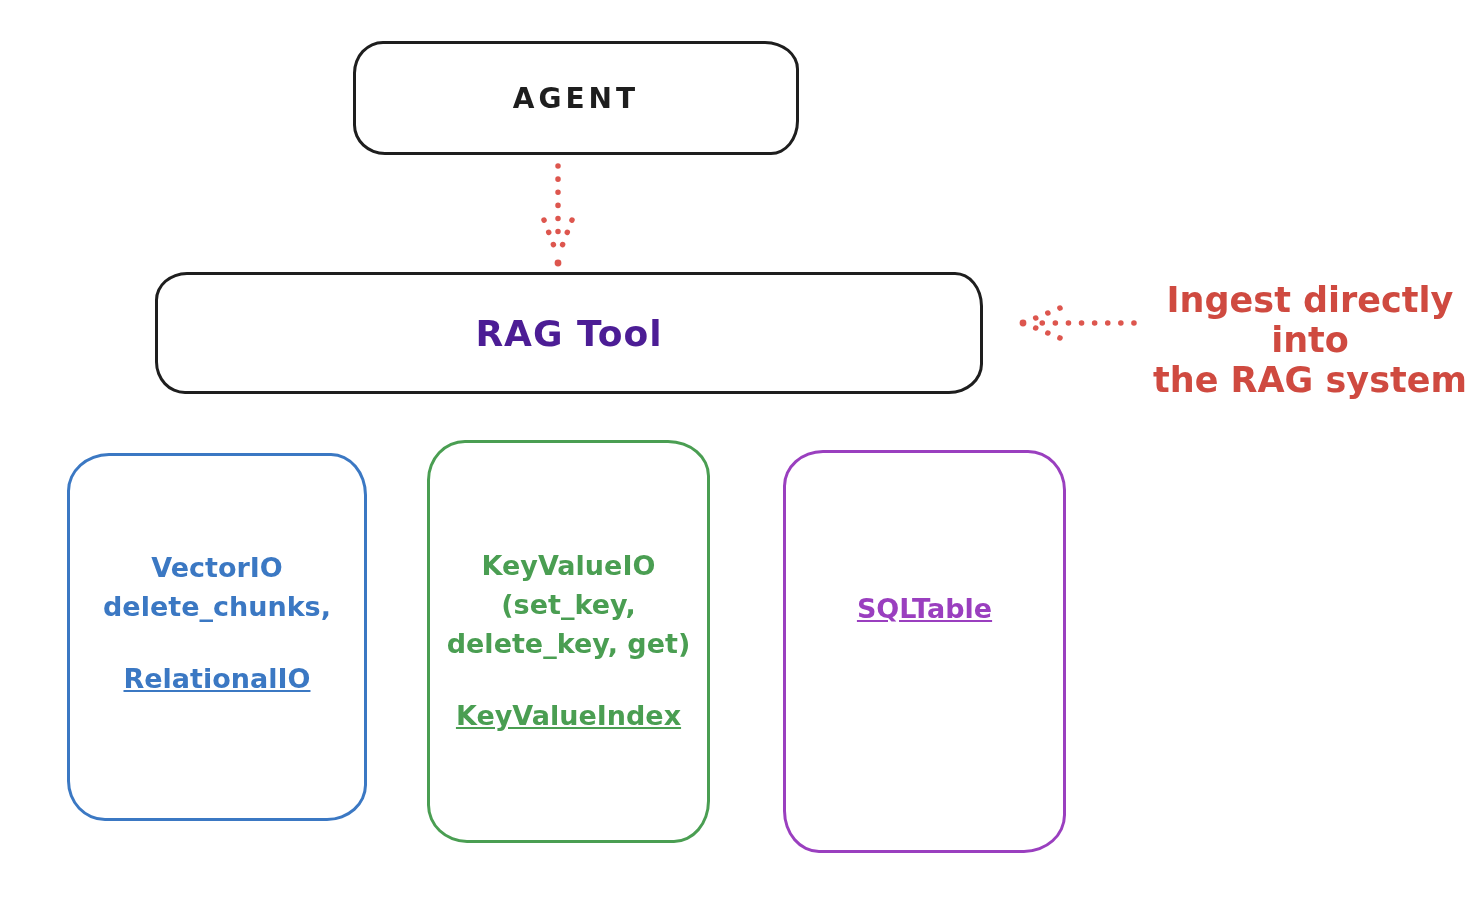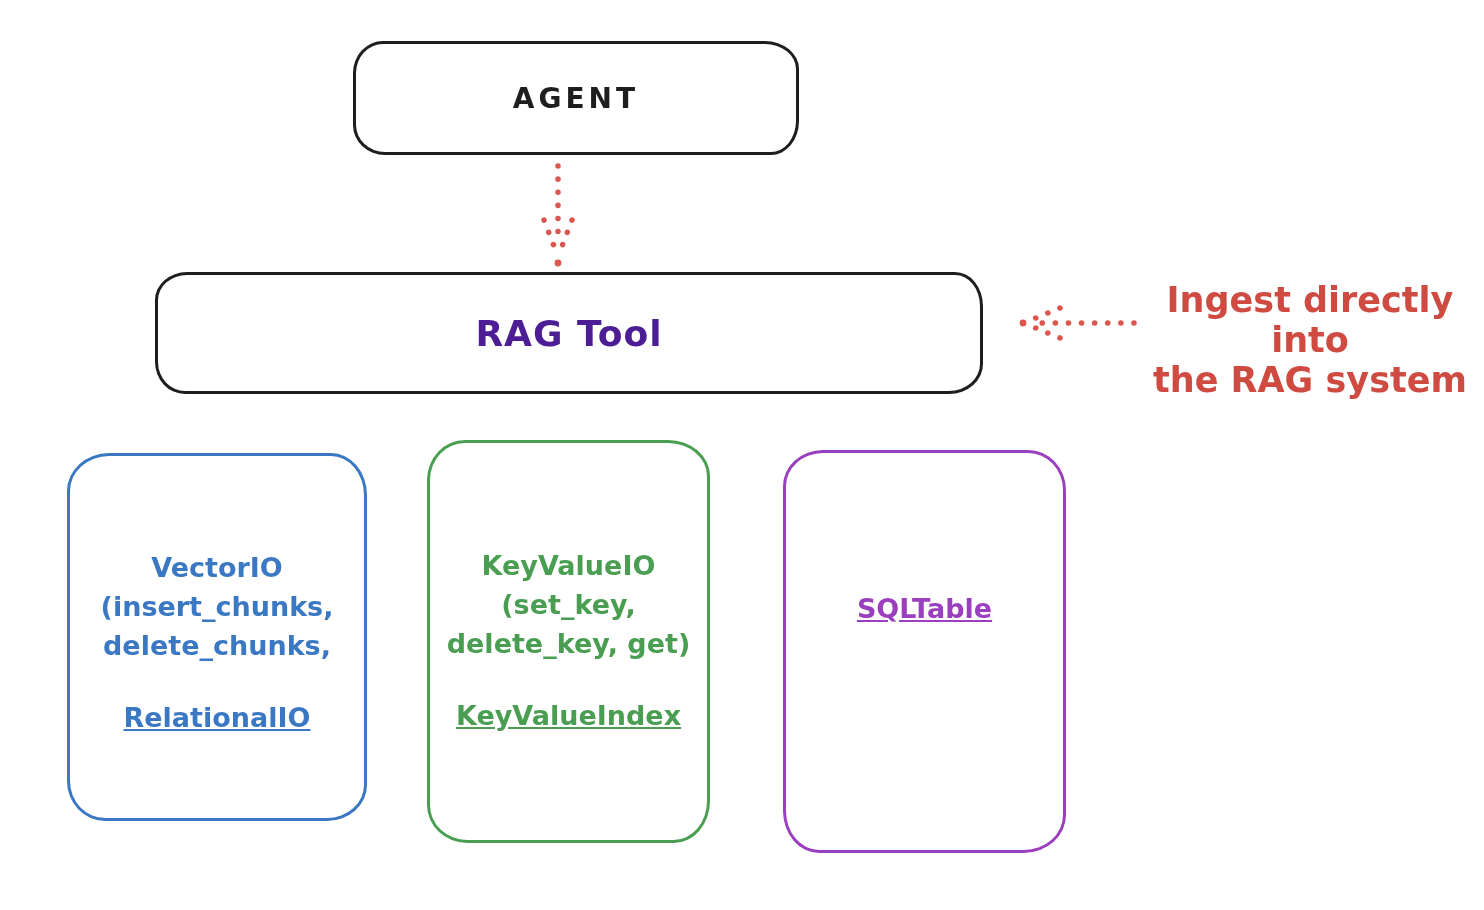--- a/index.html
+++ b/index.html
@@ -138,21 +138,20 @@
   </div>
 
   <div class="annotation">
     <div>Ingest directly into</div>
     <div>the RAG system</div>
   </div>
 
   <div class="storage-box box-vector">
     <div class="box-text">
       <div>VectorIO</div>
-      <div>(insert_chunks,</div>
       <div>delete_chunks,</div>
     </div>
     <div class="index-label">RelationalIO</div>
   </div>
 
   <div class="storage-box box-keyvalue">
     <div class="box-text">
       <div>KeyValueIO</div>
       <div>(set_key,</div>
       <div>delete_key, get)</div>

